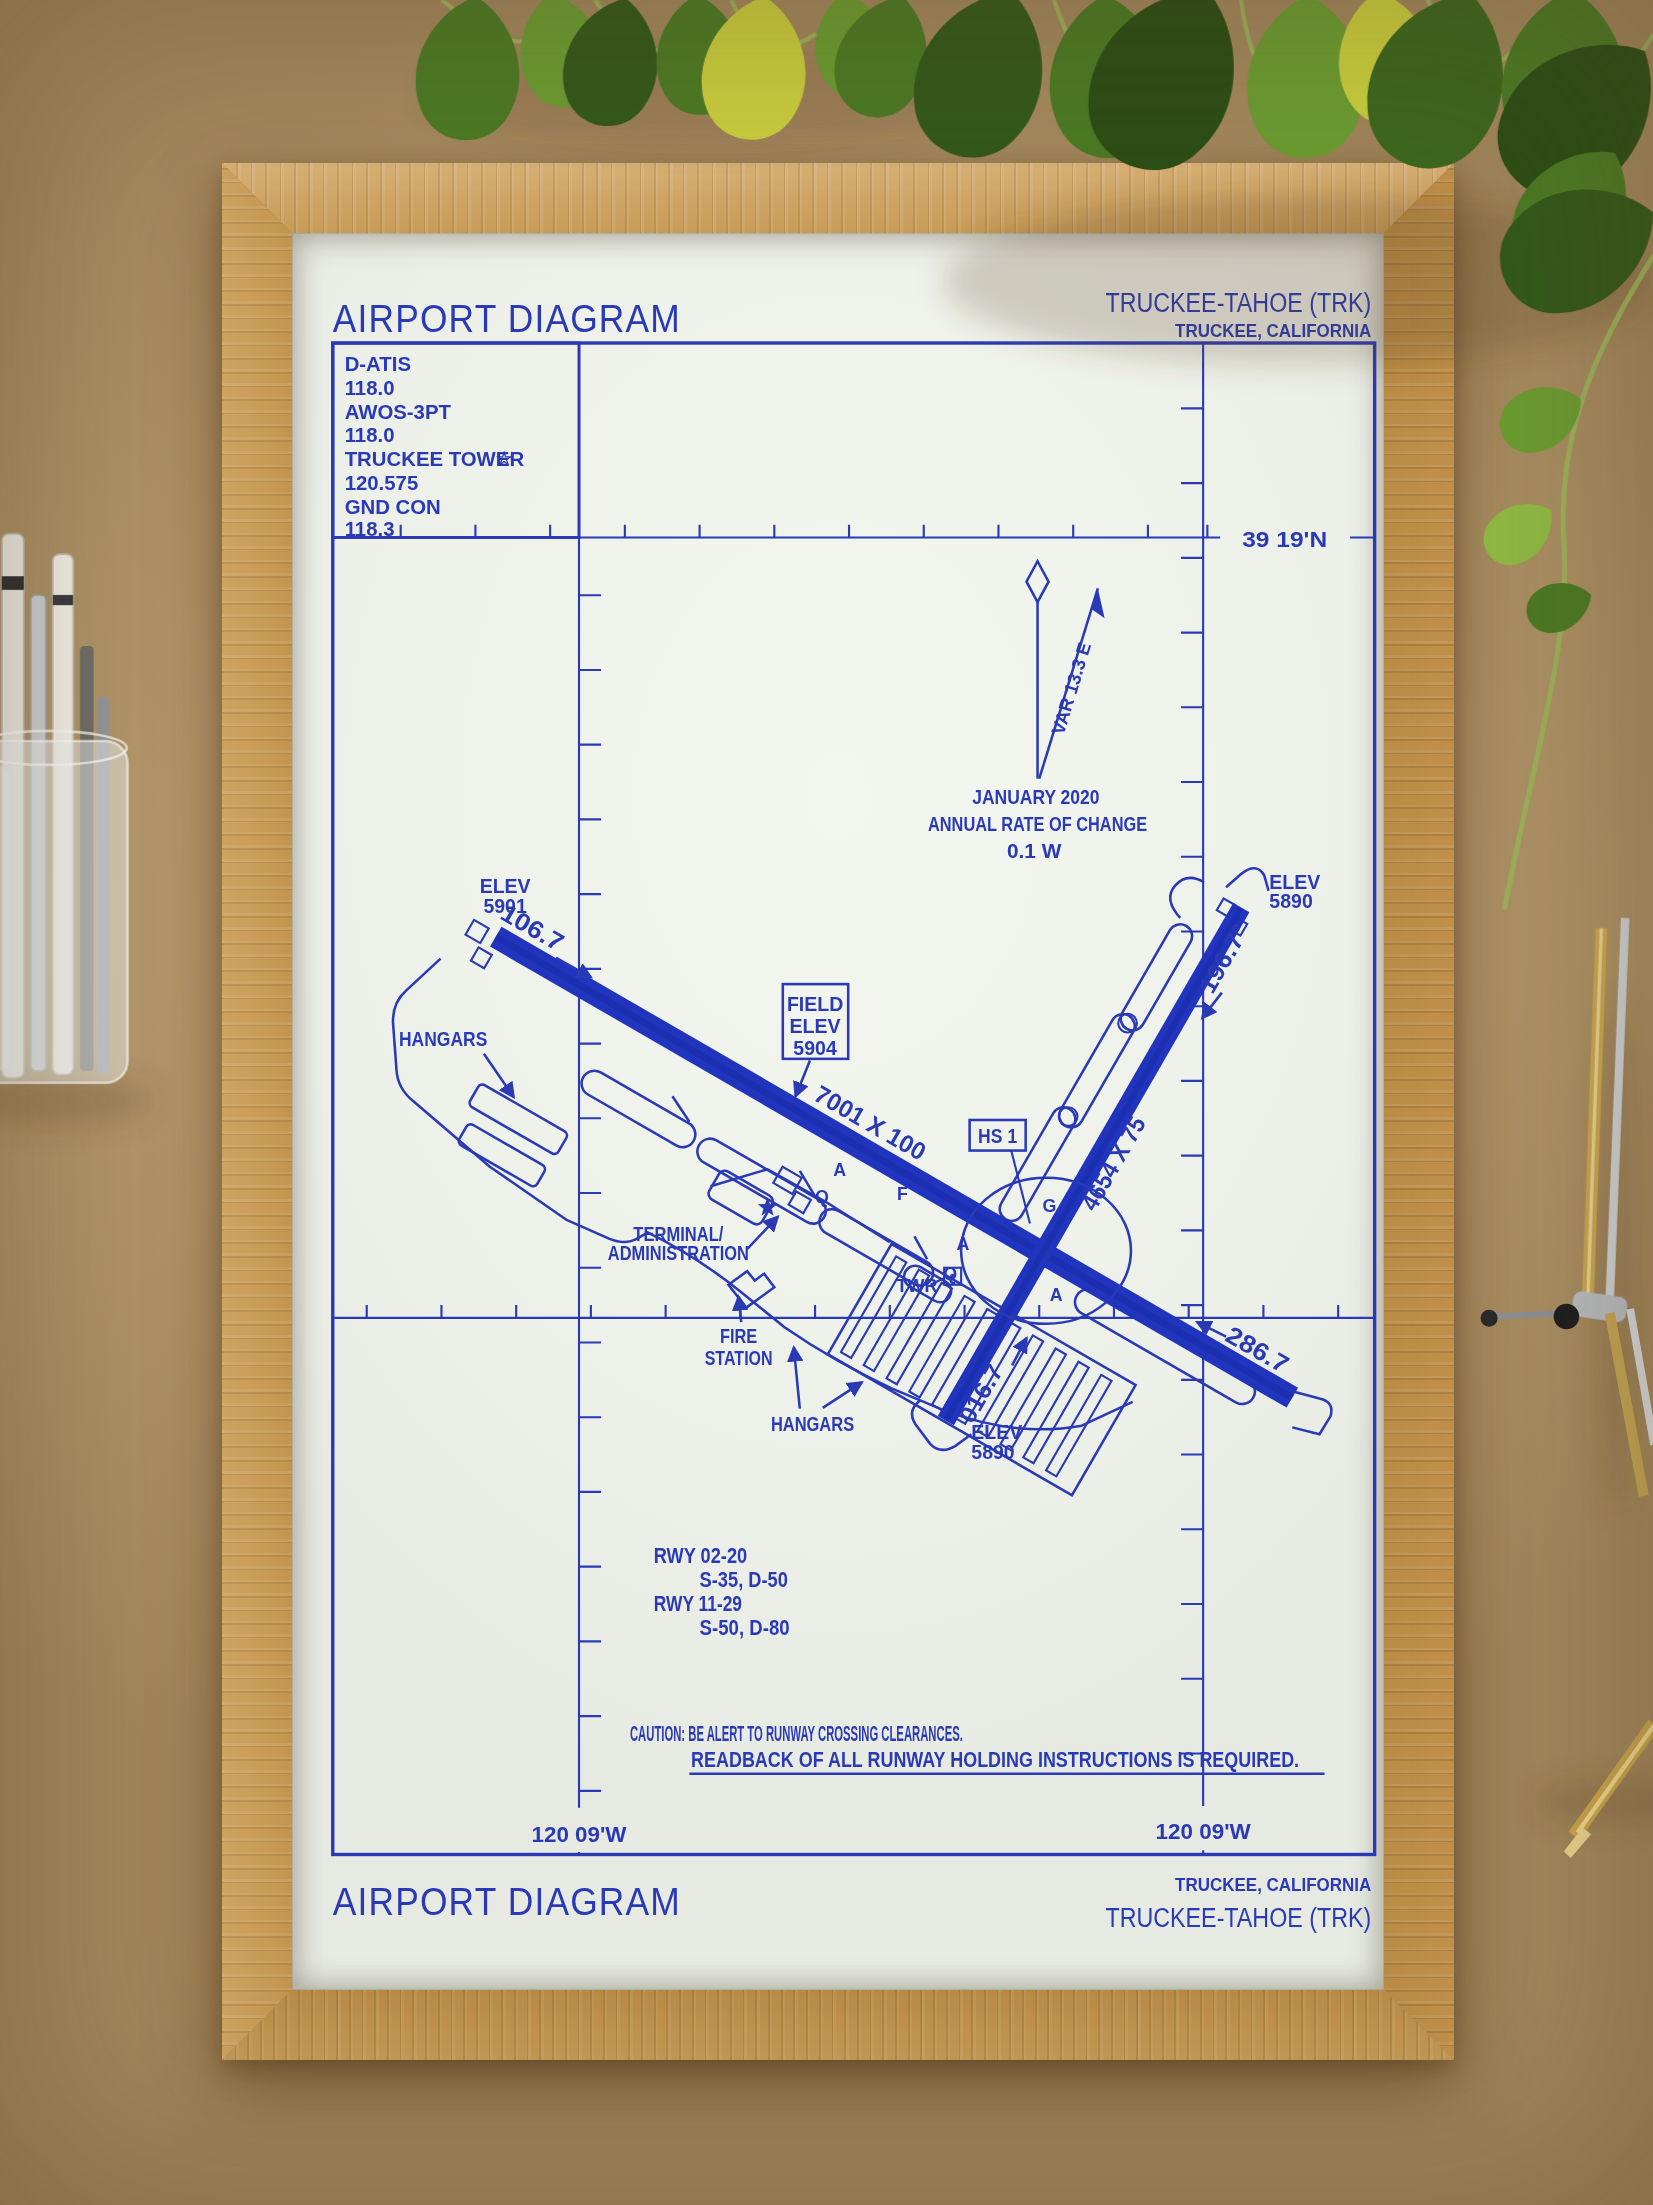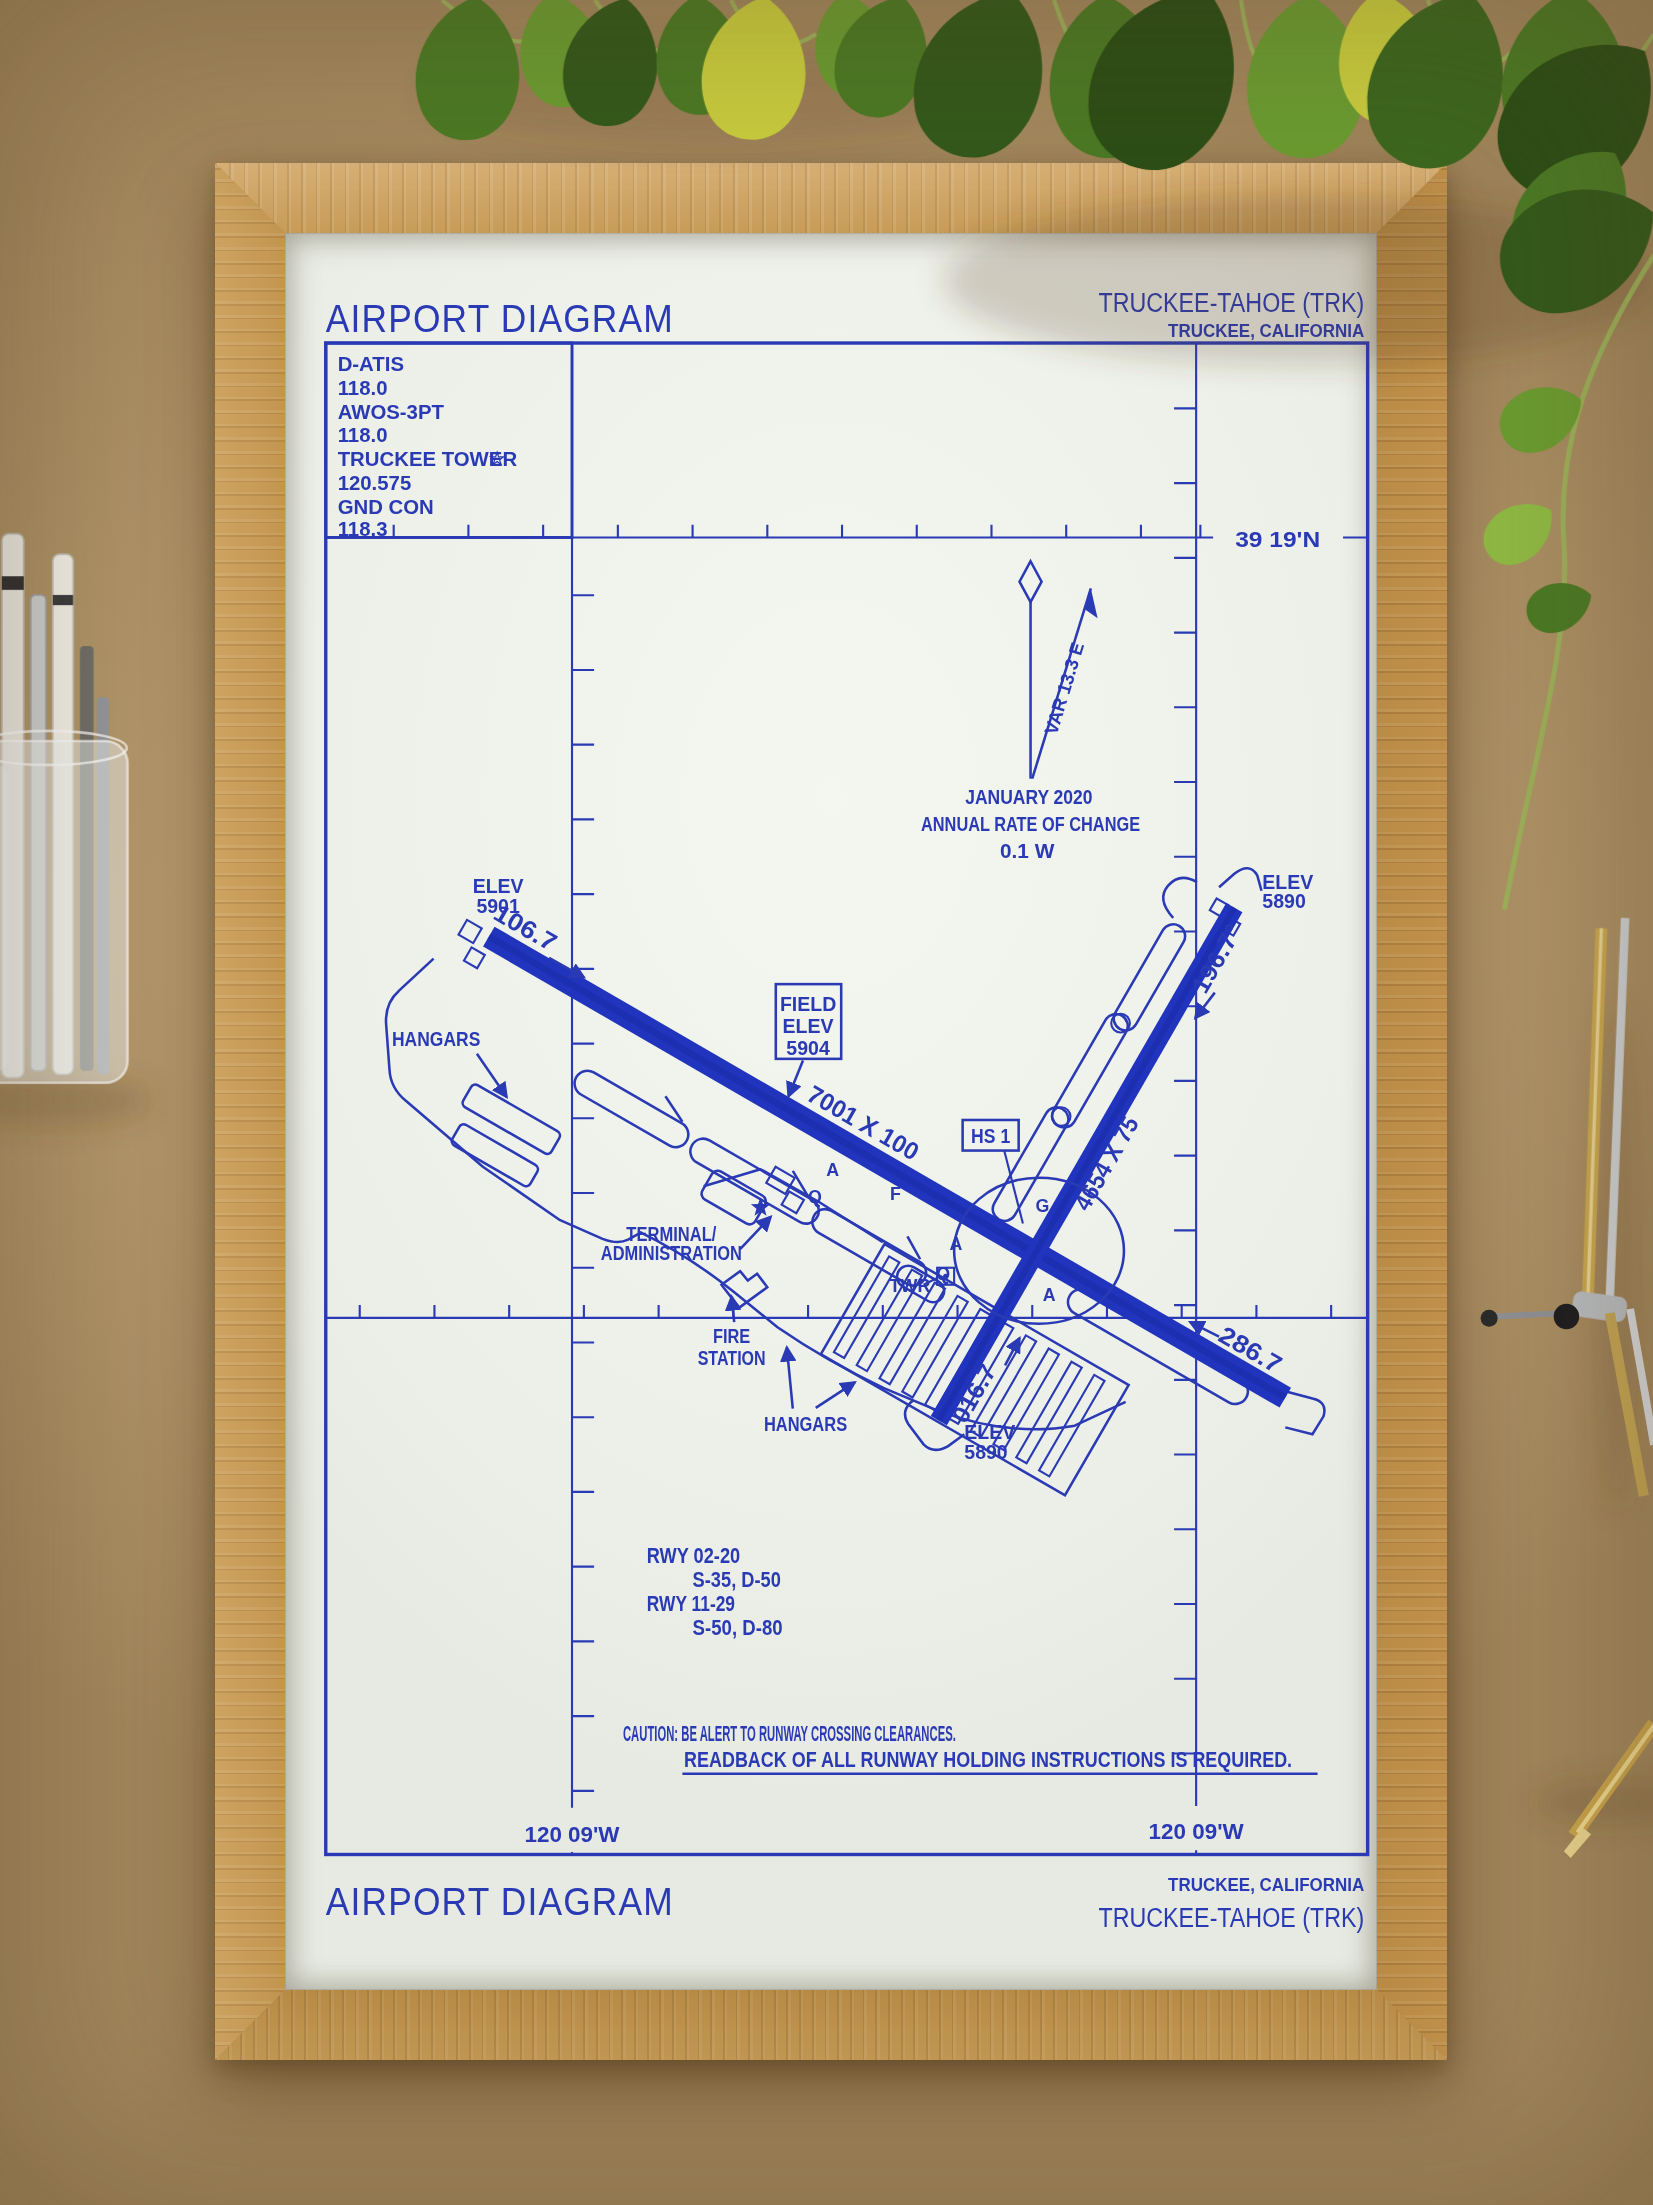--- a/index.html
+++ b/index.html
@@ -2,21 +2,21 @@
 <html style="font-size:13.6px"><head>
 <meta charset="utf-8">
 <style>
   html,body{margin:0;padding:0;background:#a98e62;}
   .scene{position:relative;width:1654px;height:2205px;overflow:hidden;
     background:
       radial-gradient(1190px 935px at 45% 42%, #c2a779 0%, #b3976b 55%, #a2875c 100%);
     font-family:"Liberation Sans", sans-serif;}
   .scene::after{content:"";position:absolute;inset:0;pointer-events:none;
     box-shadow:inset 0 0 221px rgba(80,58,30,.38);}
-  .frame{position:absolute;left:215px;top:163px;width:1232px;height:1897px;
+  .frame{position:absolute;left:222px;top:163px;width:1232px;height:1897px;
     box-shadow:0 29px 68px rgba(70,45,15,.45), 0 8.5px 20.4px rgba(70,45,15,.35);}
   .fside{position:absolute;}
   .fside.t{left:0;top:0;right:0;height:70px;
     background:repeating-linear-gradient(90deg, rgba(120,80,30,.16) 0 1.7px, rgba(255,255,255,.10) 1.7px 4.2px, rgba(0,0,0,0) 4.2px 14.4px),
     linear-gradient(180deg,#dab278,#c89c58);
     clip-path:polygon(0 0,100% 0,calc(100% - 70px) 100%,70px 100%);}
   .fside.b{left:0;bottom:0;right:0;height:70px;
     background:repeating-linear-gradient(90deg, rgba(110,70,25,.18) 0 1.7px, rgba(255,255,255,.07) 1.7px 4.2px, rgba(0,0,0,0) 4.2px 12.7px),
     linear-gradient(0deg,#b2854014,#0000), linear-gradient(0deg,#c energy 0 0) ,linear-gradient(0deg,#c59a56,#b98c46);
     clip-path:polygon(70px 0,calc(100% - 70px) 0,100% 100%,0 100%);}

